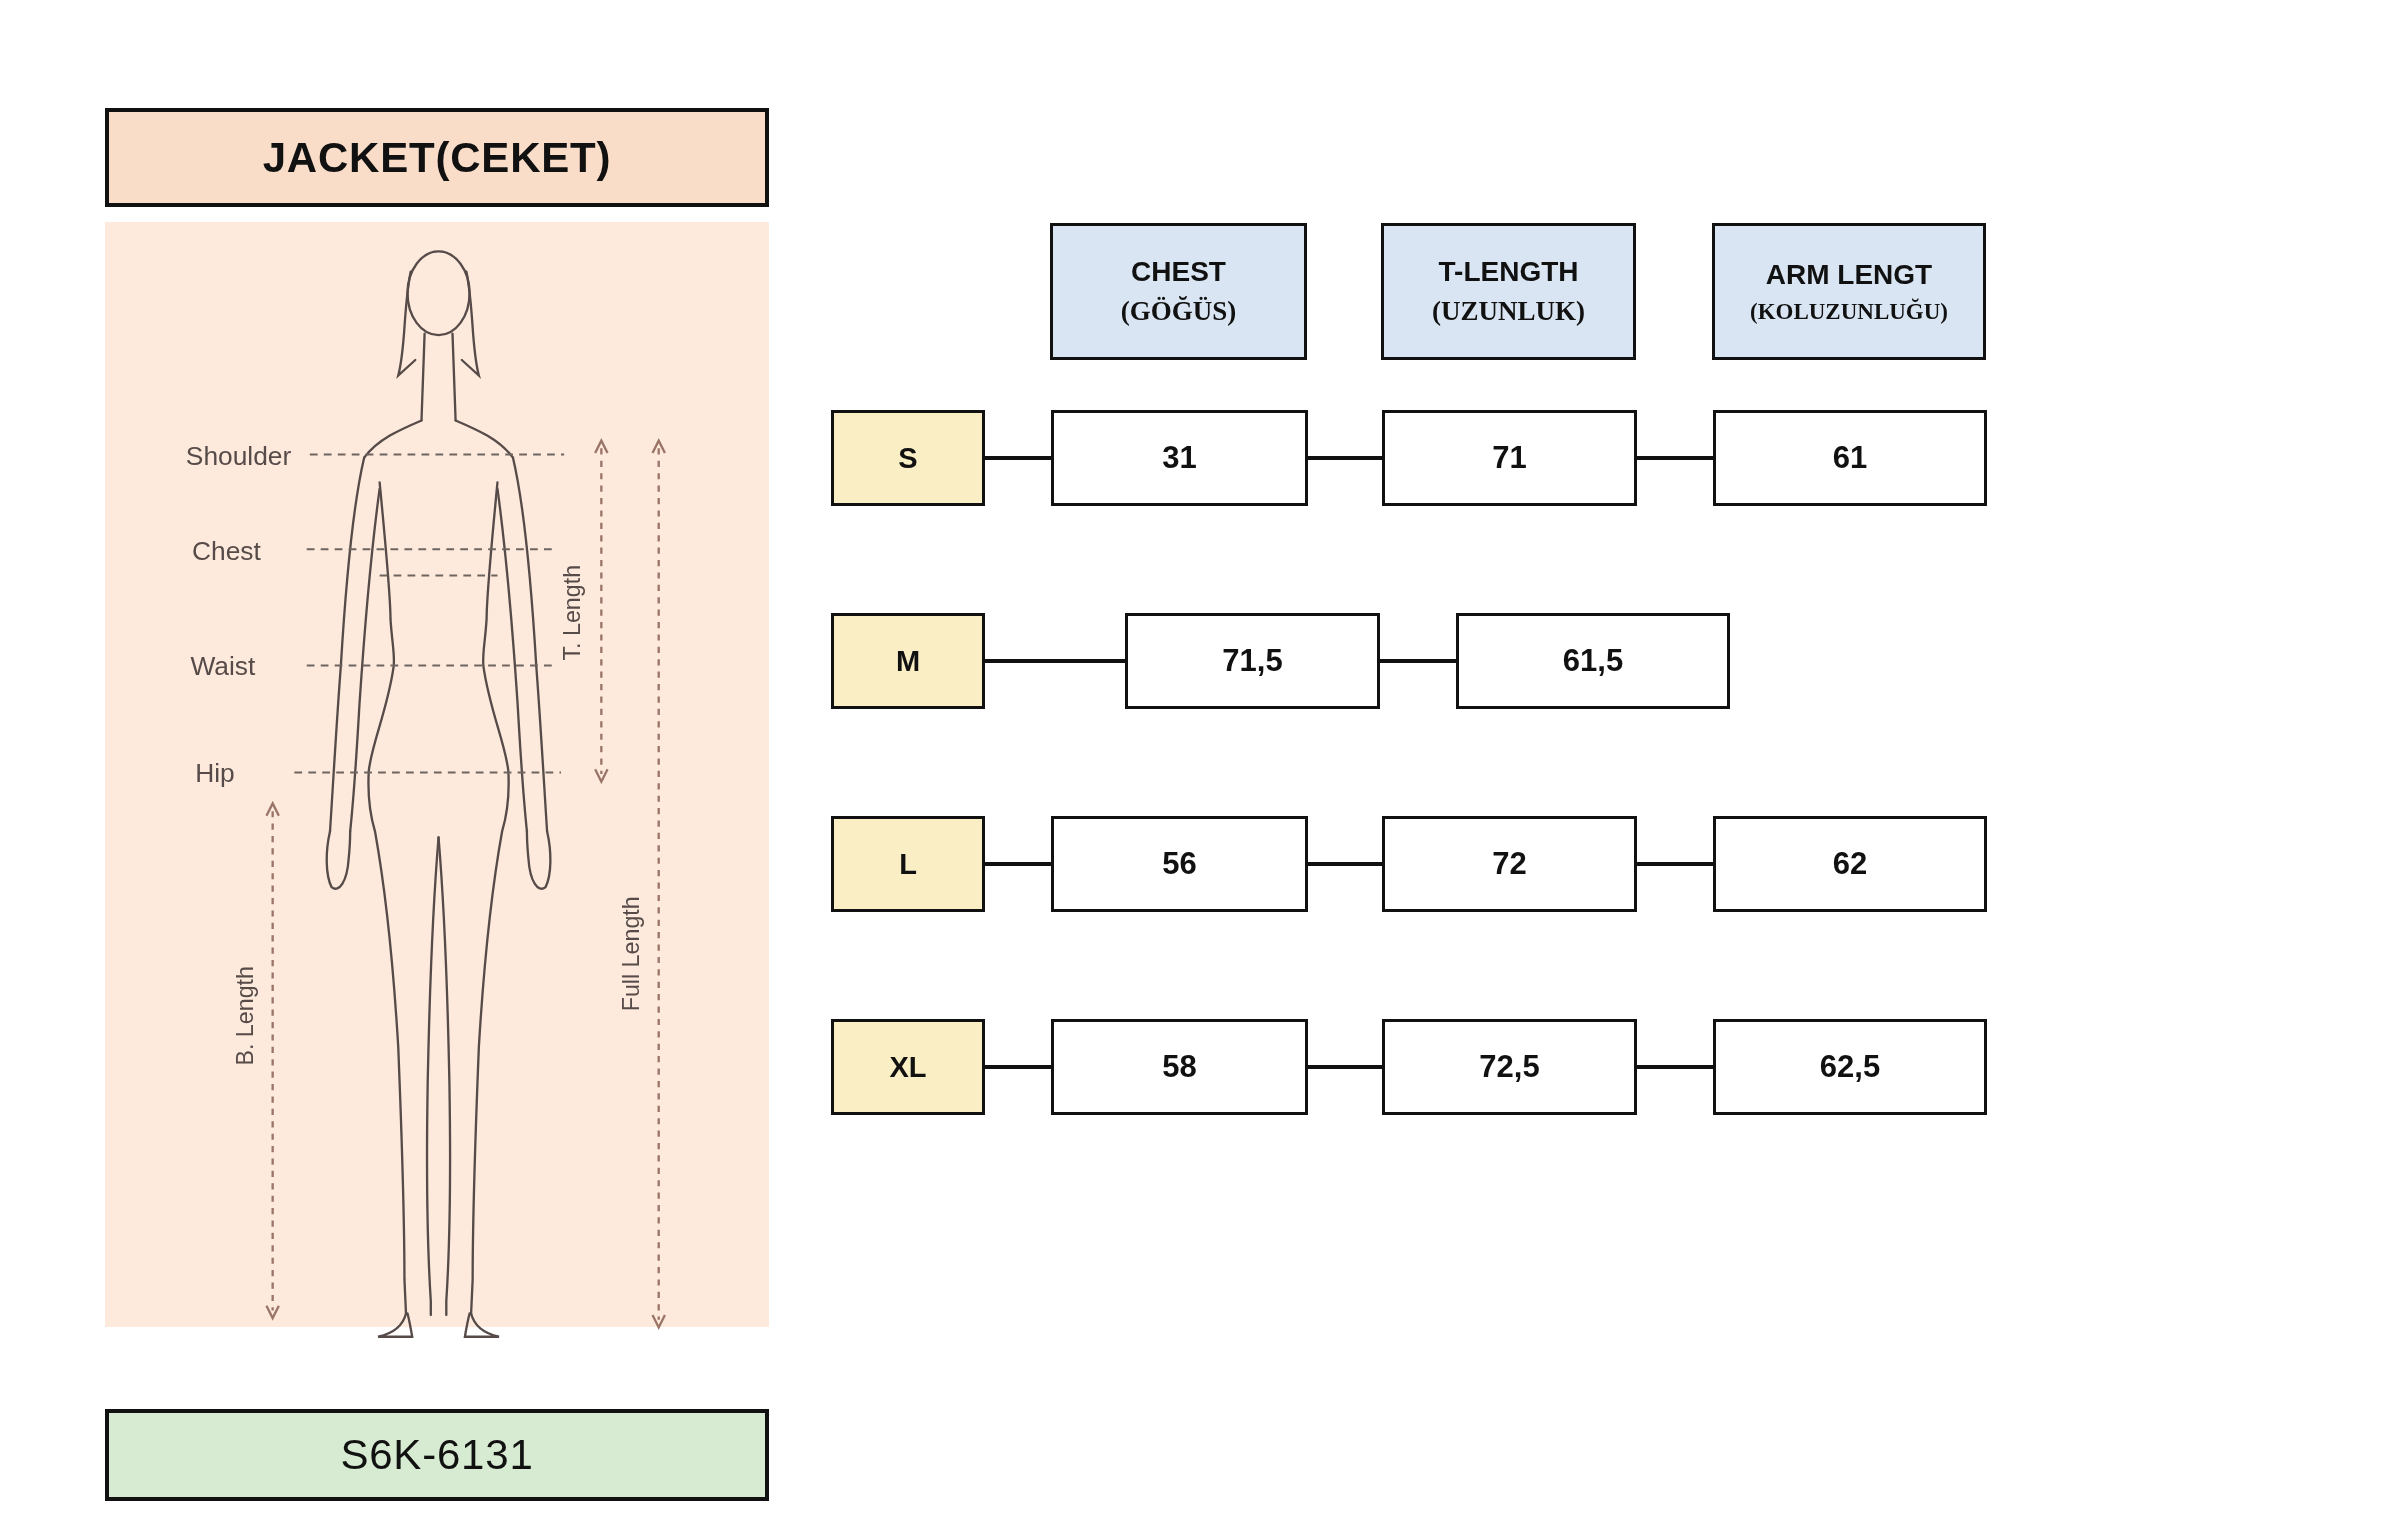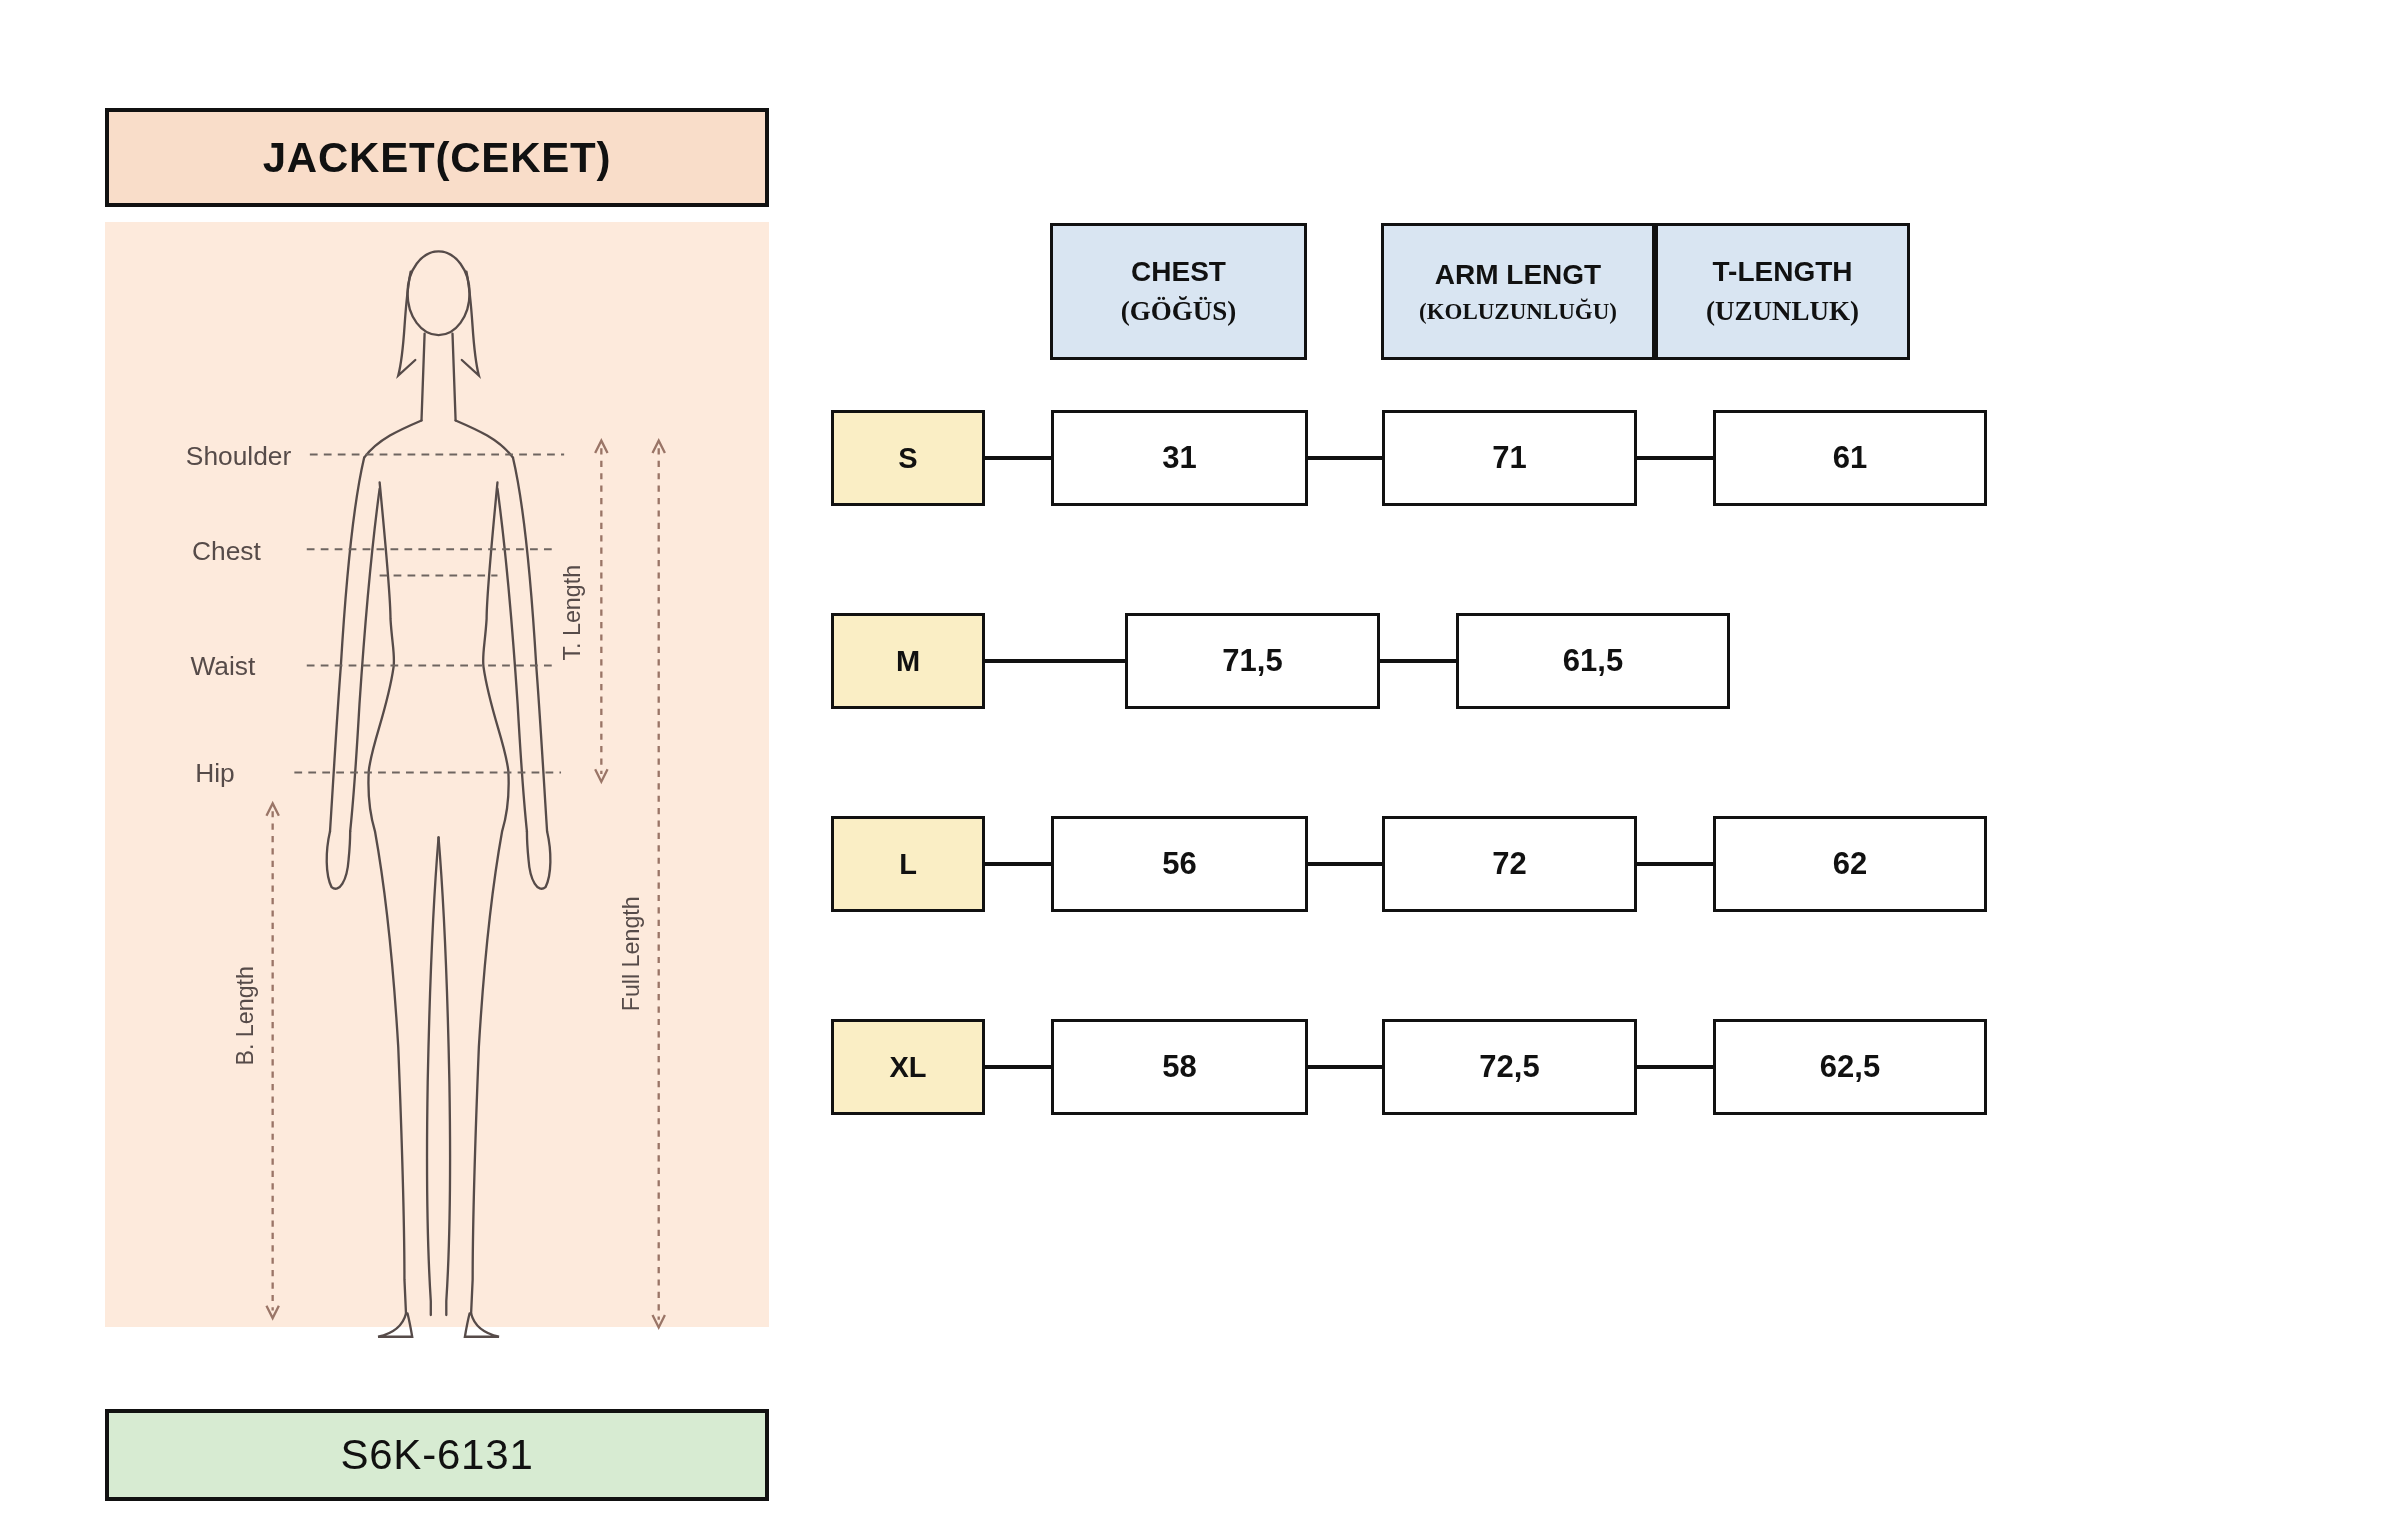--- a/index.html
+++ b/index.html
@@ -149,28 +149,28 @@
 
 <div class="abs cbox code-box">
   <span>S6K-6131</span>
 </div>
 
 <div class="abs header-row">
   <div class="hdr h1">
     <span class="l1">CHEST</span>
     <span class="l2">(GÖĞÜS)</span>
   </div>
+  <div class="hdr h2">
+    <span class="l1">T-LENGTH</span>
+    <span class="l2">(UZUNLUK)</span>
+  </div>
   <div class="hdr h3">
     <span class="l1">ARM LENGT</span>
     <span class="l2">(KOLUZUNLUĞU)</span>
   </div>
-  <div class="hdr h2">
-    <span class="l1">T-LENGTH</span>
-    <span class="l2">(UZUNLUK)</span>
-  </div>
 </div>
 
 <div class="abs rows-wrap">
 
   <div class="size-row">
     <div class="cbox size-cell">S</div>
     <div class="conn c1"></div>
     <div class="cbox val v1">31</div>
     <div class="conn c2"></div>
     <div class="cbox val v2">71</div>

